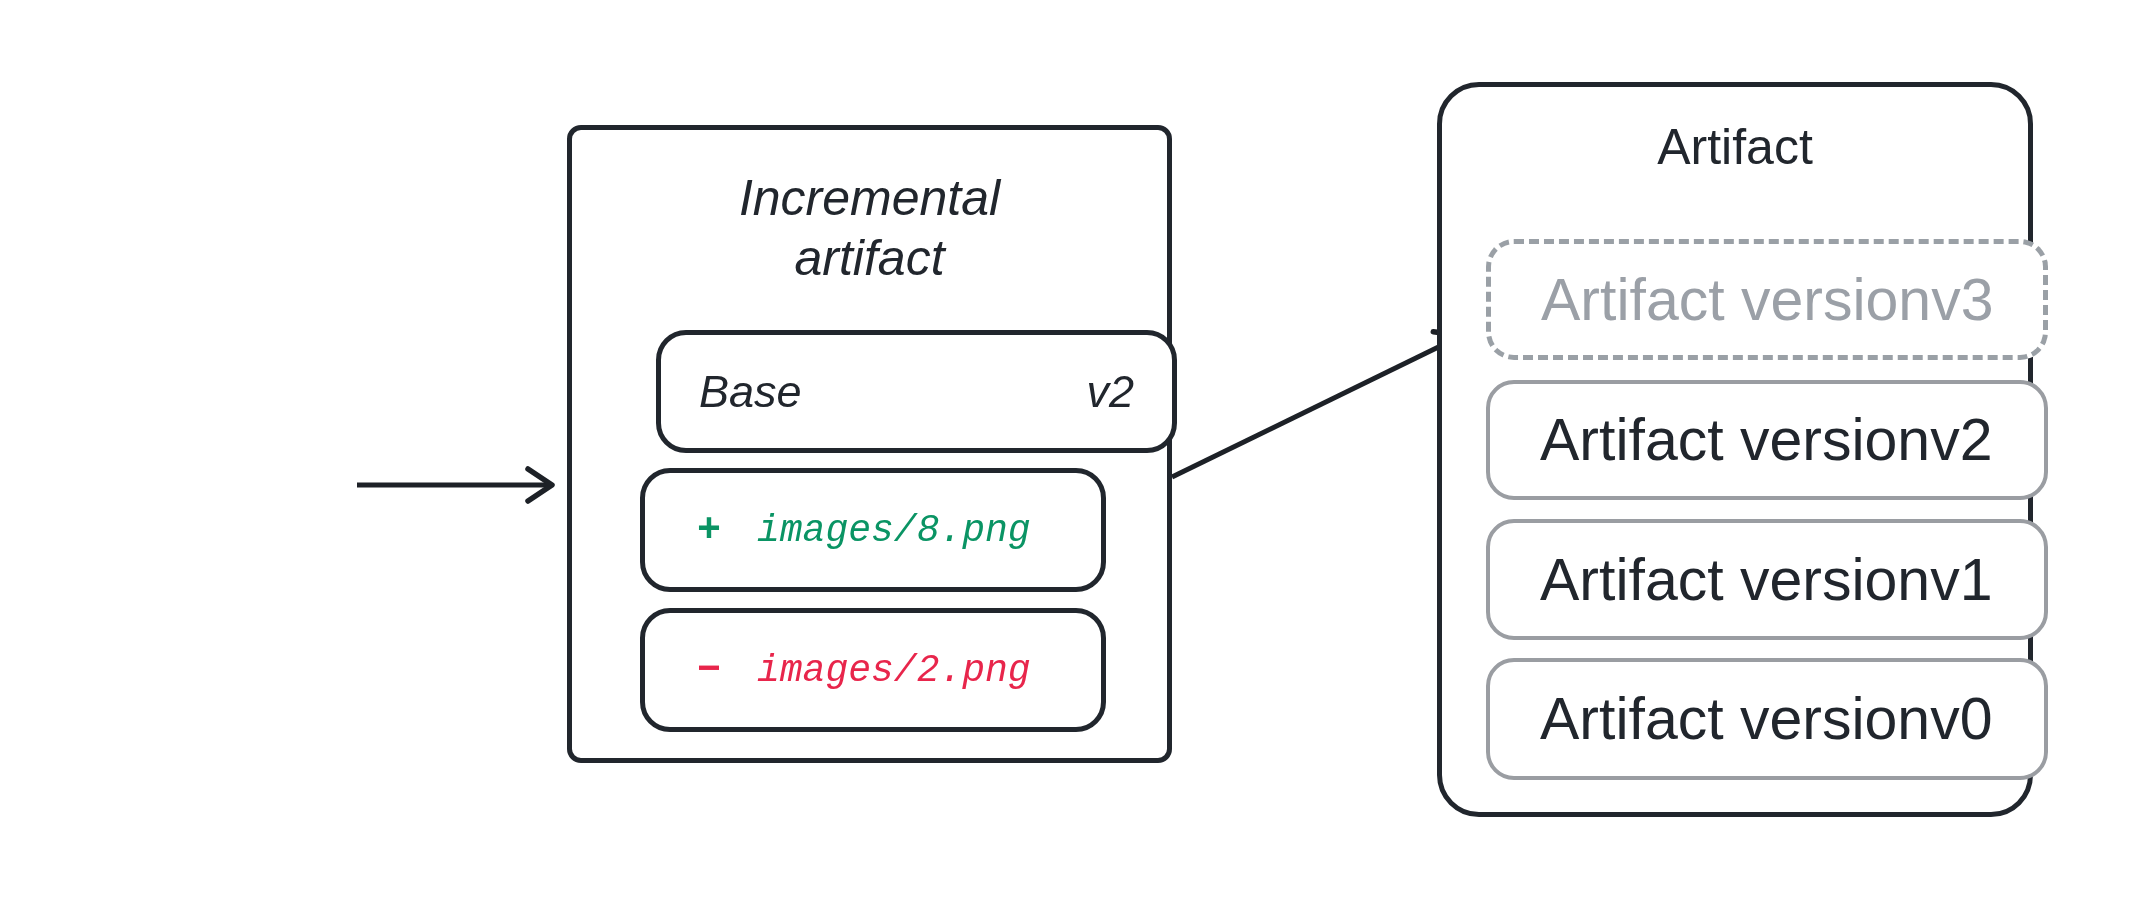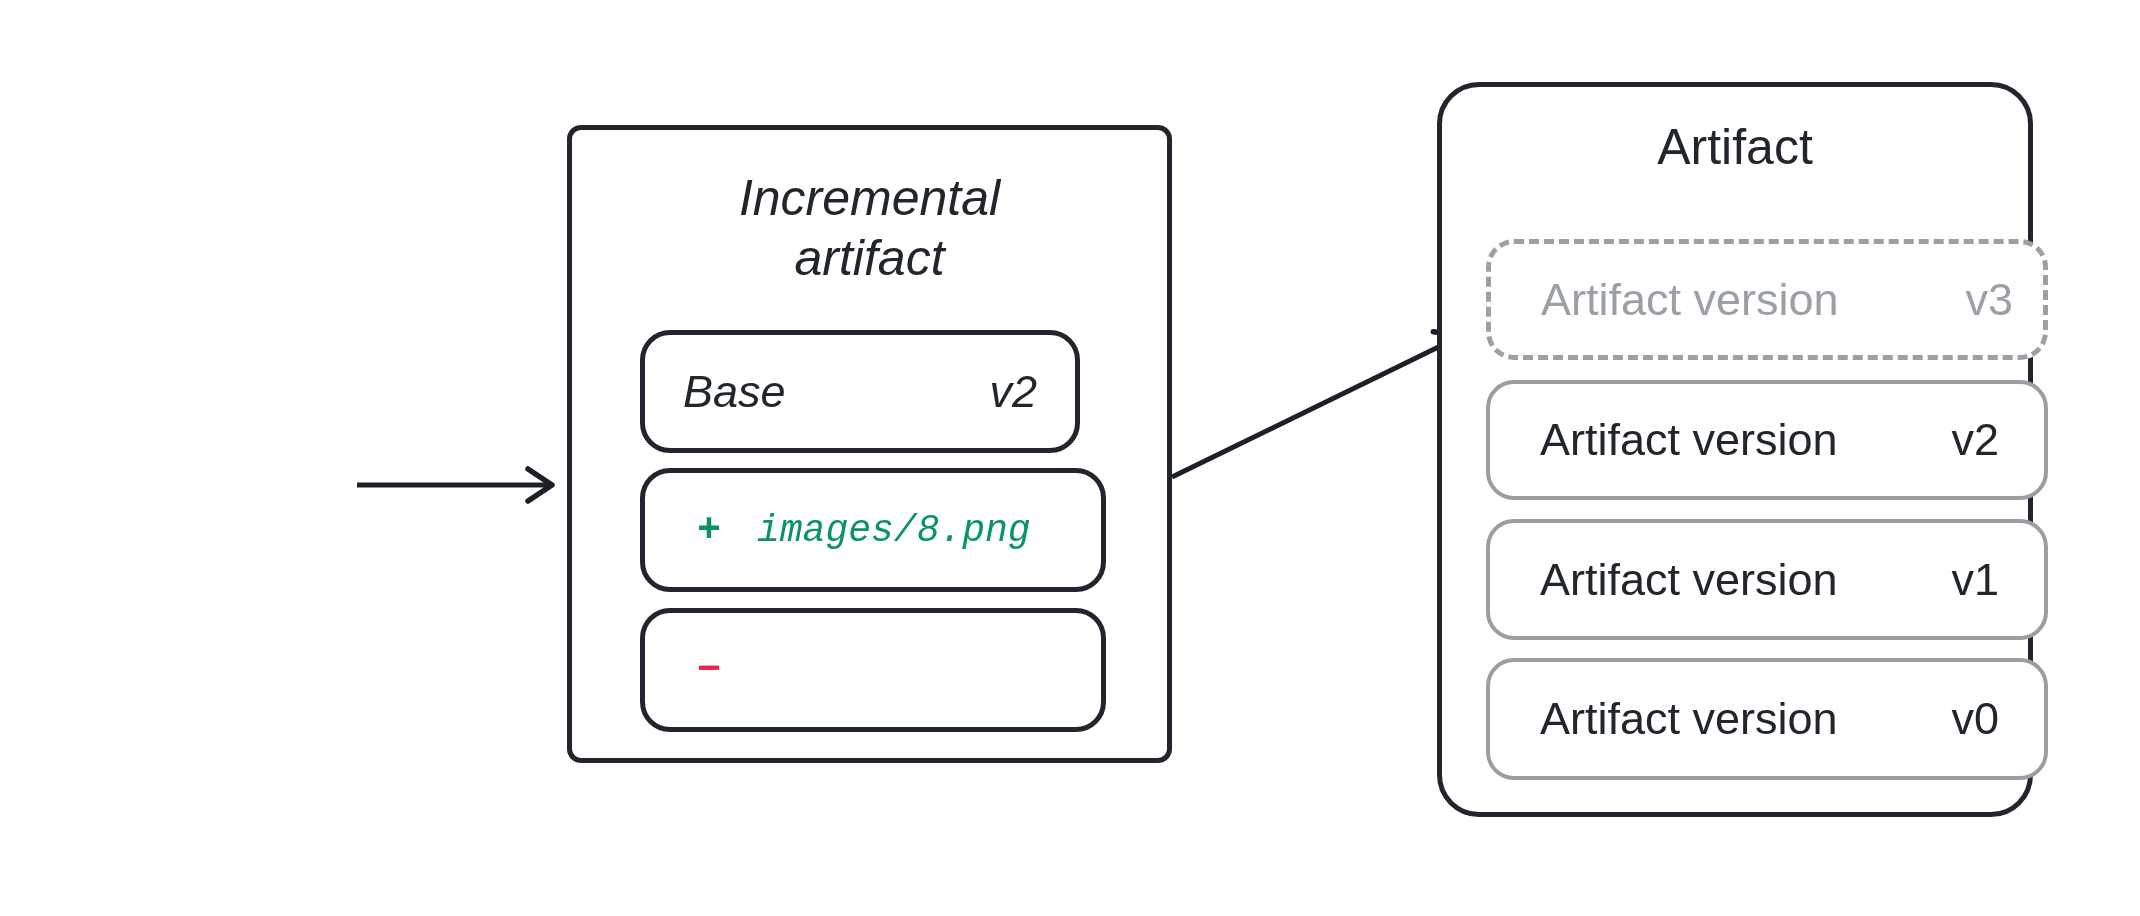--- a/index.html
+++ b/index.html
@@ -47,40 +47,40 @@
     position:absolute;box-sizing:border-box;
     background:#ffffff;
     border:5px solid #21262d;
     border-radius:30px;
     display:flex;align-items:center;
     font-size:45px;
   }
   .chip.space{justify-content:space-between;padding:0 38px;}
 
   
-  .chip.base   {left:68px;top:200px;width:440px;height:123px;}
+  .chip.base   {left:84px;top:200px;width:521px;height:123px;}
   .chip.added  {left:68px;top:338px;width:466px;height:124px;padding:0 0 0 52px;}
   .chip.removed{left:68px;top:478px;width:466px;height:124px;padding:0 0 0 52px;}
   .mono{
     font-family:"Liberation Mono", monospace;
     font-size:38px;letter-spacing:0px;
   }
   .sym{font-weight:700;font-size:40px;margin-right:36px;}
   .added   .mono,.added .sym{color:#0a9464;}
   .removed .mono,.removed .sym{color:#e8254b;}
 
   
   .vchip{
     position:absolute;box-sizing:border-box;
     background:#ffffff;
     border:4px solid #9a9da2;
     border-radius:28px;
-    display:flex;align-items:center;justify-content:space-between;
+    display:flex;align-items:center;justify-content:flex-start;
     padding:0 45px 0 50px;
-    font-size:45px;color:#21262d;
+    font-size:59px;color:#21262d;
     left:44px;width:562px;
   }
   .vchip.pending{
     top:152px;height:121px;
     border:5px dashed #9aa0a6;
     color:#9ba0a7;
     padding:0 30px 0 50px;
   }
   .vchip.v2{top:293px;height:120px;}
   .vchip.v1{top:432px;height:121px;}
@@ -112,20 +112,21 @@
       <span>v2</span>
     </div>
 
     <div class="chip added">
       <span class="mono sym">+</span>
       <span class="mono">images/8.png</span>
     </div>
 
     <div class="chip removed">
       <span class="mono sym">−</span>
+      <span class="mono">images/2.png</span>
     </div>
   </div>
 
   <div class="node artifact-box">
     <div class="box-title">
       <span class="wrap">Artifact</span>
     </div>
 
     <div class="vchip pending">
       <span>Artifact version</span>

